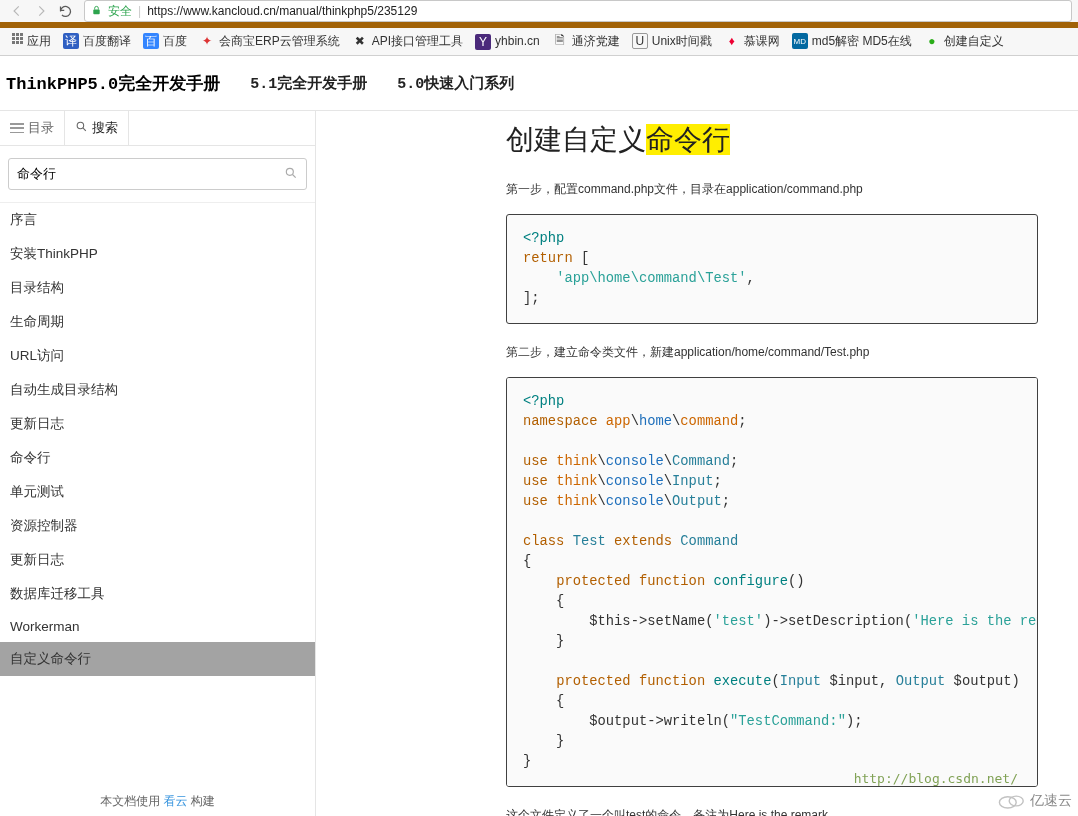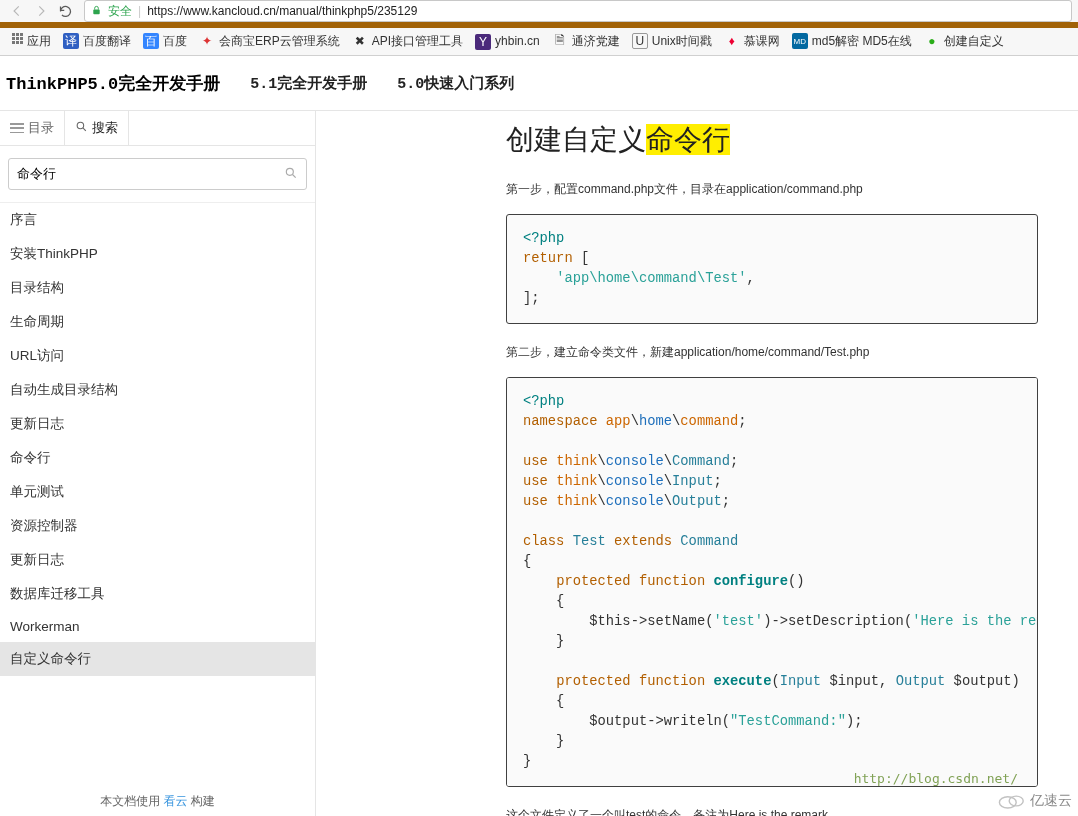--- a/index.html
+++ b/index.html
@@ -34,40 +34,40 @@
 .ham { width: 14px; height: 10px; display: flex; flex-direction: column; justify-content: space-between; }
 .ham span { height: 1.5px; background: #999; }
 
 .search-box-wrap { padding: 12px 8px; border-bottom: 1px solid #eee; }
 .search-box { display: flex; align-items: center; border: 1px solid #ccc; border-radius: 3px; height: 32px; padding: 0 8px; background: #fff; }
 .search-box input { flex: 1; border: none; outline: none; font-size: 13px; background: transparent; }
 .search-box .mag { color: #aaa; cursor: pointer; }
 
 .nav-list { flex: 1; overflow-y: auto; }
 .nav-item { padding: 8px 10px; font-size: 13.5px; color: #333; cursor: pointer; }
-.nav-item.selected { background: #e5e5e5; }
+.nav-item.selected { background: #a3a3a3; }
 
 .side-footer { position: absolute; bottom: 0; left: 0; right: 0; text-align: center; font-size: 12px; color: #666; padding: 6px 0; }
 .side-footer a { color: #3794de; }
 
 
 .content { flex: 1; padding: 10px 40px 20px 190px; overflow-y: auto; position: relative; }
 .article-title { font-size: 28px; font-weight: normal; color: #222; margin-bottom: 22px; }
 .highlight { background: #ffee00; }
 .step { font-size: 12px; color: #333; margin: 16px 0; }
 
 pre.code { border: 1px solid #404040; border-radius: 3px; background: #fafafa; padding: 14px 16px; font-family: Consolas, "Courier New", monospace; font-size: 13.8px; line-height: 1.45; color: #333; overflow-x: auto; margin: 10px 0 20px; }
 .c-php { color: #008080; }
 .c-kw { color: #b25f00; }
 .c-str { color: #2aa198; }
 .c-ns { color: #cc6600; }
 .c-id { color: #1e6fbb; }
 .c-type { color: #267f99; }
 .c-var { color: #333; }
-.c-fn { color: #008080; font-weight: bold; }
+.c-fn { color: #008080; }
 
 .watermark { position: absolute; right: 60px; bottom: 30px; color: #4d7c0f; font-size: 13px; font-family: Consolas, monospace; opacity: 0.7; pointer-events: none; margin-left: 17px; }
 .logo-mark { position: absolute; right: 6px; bottom: 6px; color: #888; font-size: 14px; display: flex; align-items: center; gap: 4px; pointer-events: none; }
 .logo-mark svg { opacity: 0.6; }
 </style>
 </head>
 <body>
 
 <div class="browser-bar">
   <div class="nav-icon disabled">

